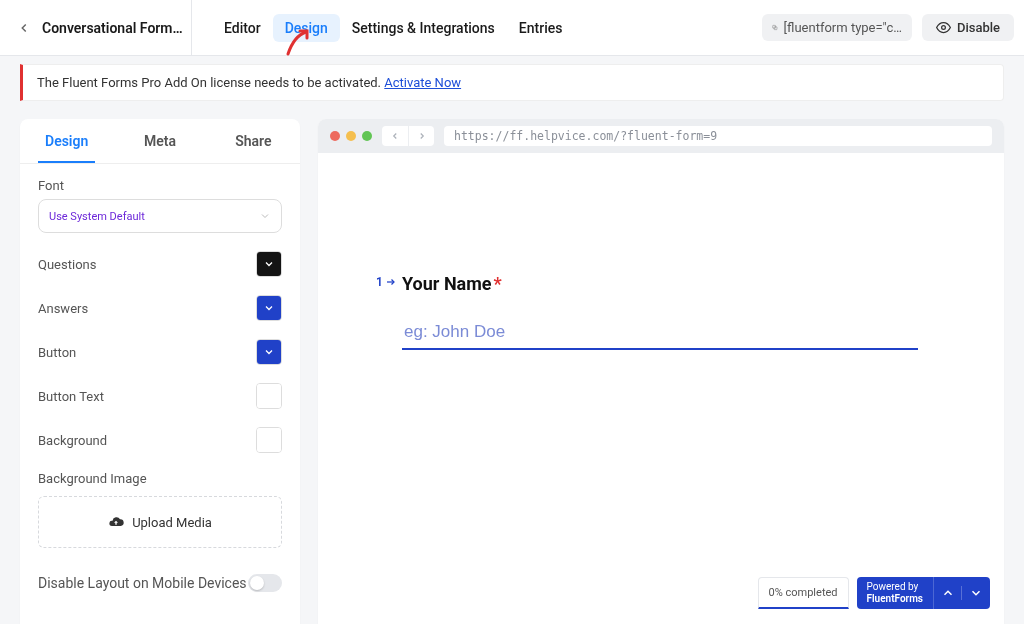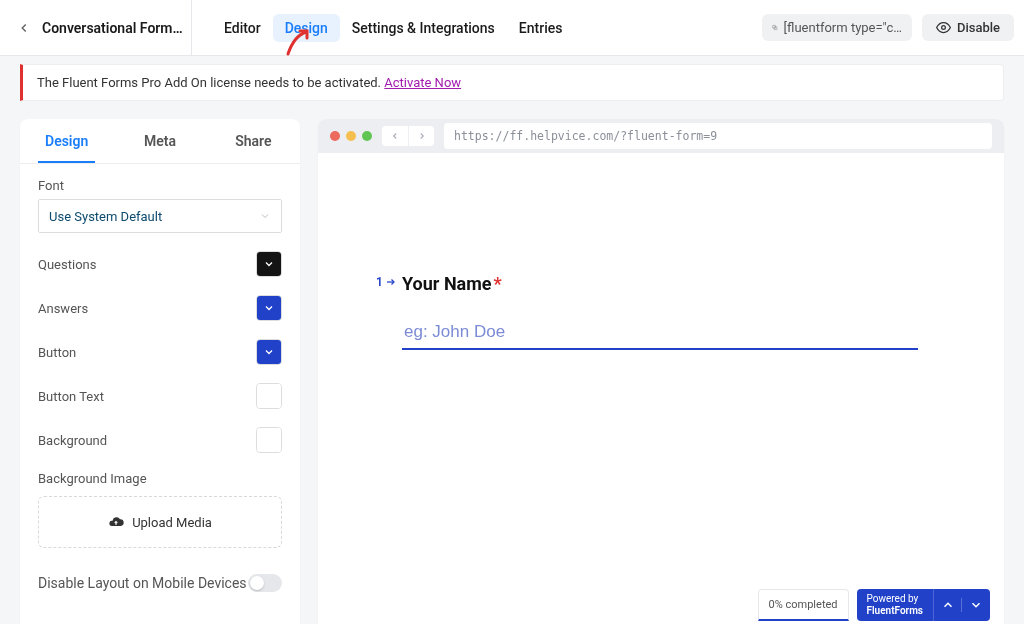--- a/index.html
+++ b/index.html
@@ -10,60 +10,60 @@
 .form-name { font-weight:600; font-size:14px; margin-left:4px; margin-right:20px; white-space:nowrap; overflow:hidden; text-overflow:ellipsis; max-width:150px; border-right:1px solid #e5e7eb; padding-right:18px; height:100%; display:flex; align-items:center; }
 .topnav { display:flex; }
 .topnav-item { padding:6px 12px; font-size:14px; border-radius:6px; cursor:pointer; color:#1a1a1a; font-weight:500; }
 .topnav-item.active { background:#e7f2fe; color:#1a7efb; }
 .top-right { margin-left:auto; display:flex; gap:10px; align-items:center; }
 .shortcode-chip { background:#f0f1f3; border-radius:6px; padding:6px 10px; font-size:13px; color:#555; display:flex; align-items:center; gap:6px; max-width:150px; white-space:nowrap; overflow:hidden; text-overflow:ellipsis; cursor:pointer;}
 .preview-btn { background:#f0f1f3; border-radius:6px; padding:6px 14px; font-size:13px; display:flex; align-items:center; gap:6px; cursor:pointer; font-weight:500; color:#333;}
 .arrow-annot { position:absolute; left:282px; top:28px; color:#e03131; pointer-events:none; }
 
 .alert { margin:8px 20px 0 20px; background:#fff; border:1px solid #eee; border-left:3px solid #e03131; padding:10px 14px; font-size:13px; color:#333; border-radius:0 4px 4px 0; }
-.alert a { color:#a21caf; text-decoration:underline; }
+.alert a { color:#1d4ed8; text-decoration:underline; }
 
 .workspace { display:flex; gap:18px; padding:18px 20px 0 20px; height: calc(100% - 90px); }
 
 .sidebar { width:280px; background:#fff; border-radius:8px; box-shadow:0 1px 2px rgba(0,0,0,0.04); display:flex; flex-direction:column; overflow:hidden; }
 .side-tabs { display:flex; border-bottom:1px solid #eee; }
 .side-tab { flex:1; text-align:center; padding:14px 0; font-size:14px; font-weight:600; cursor:pointer; color:#555; position:relative; }
 .side-tab.active { color:#1a7efb; }
 .side-tab.active::after { content:""; position:absolute; left:18px; right:18px; bottom:0; height:2px; background:#1a7efb; }
 .panel-body { padding:14px 18px; font-size:13px; color:#555; overflow-y:auto; flex:1; }
 .field-label { font-size:13px; margin-bottom:6px; color:#555; }
-.select { border:1px solid #ddd; border-radius:2px; height:34px; display:flex; align-items:center; padding:0 10px; color:#0c4a6e; font-size:13px; justify-content:space-between; margin-bottom:18px; cursor:pointer; }
+.select { border:1px solid #ddd; border-radius:8px; height:34px; display:flex; align-items:center; padding:0 10px; color:#6d28d9; font-size:11px; justify-content:space-between; margin-bottom:18px; cursor:pointer; }
 .row { display:flex; align-items:center; justify-content:space-between; margin-bottom:18px; }
 .swatch { width:26px; height:26px; border:1px solid #ddd; border-radius:4px; display:flex; align-items:center; justify-content:center; cursor:pointer; }
 .swatch .inner { width:100%; height:100%; border-radius:3px; display:flex; align-items:center; justify-content:center; }
 .swatch svg { stroke:#fff; }
 .section-label { font-size:13px; color:#555; margin:4px 0 10px; }
 .upload-box { border:1px dashed #d7d9dd; border-radius:6px; height:52px; display:flex; align-items:center; justify-content:center; gap:8px; color:#333; font-size:13px; font-weight:400; cursor:pointer; margin-bottom:20px; }
 .toggle-row { display:flex; align-items:center; justify-content:space-between; font-size:14px; color:#555; padding:6px 0; }
 .toggle { width:34px; height:18px; border-radius:999px; background:#e5e7eb; position:relative; cursor:pointer; }
 .toggle::after { content:""; position:absolute; width:14px; height:14px; background:#fff; border-radius:50%; top:2px; left:2px; box-shadow:0 1px 2px rgba(0,0,0,0.2); }
 
 .preview { flex:1; background:#fff; border-radius:8px; box-shadow:0 1px 2px rgba(0,0,0,0.04); display:flex; flex-direction:column; overflow:hidden; position:relative; }
 .browser-bar { height:34px; background:#eceef1; display:flex; align-items:center; gap:10px; padding:0 12px; }
 .dots { display:flex; gap:6px; }
 .dot { width:10px; height:10px; border-radius:50%; }
 .navarrows { display:flex; gap:0; }
 .navarr { width:26px; height:20px; background:#fff; display:flex; align-items:center; justify-content:center; color:#aeb3bb; font-size:12px; }
 .navarr:first-child { border-radius:4px 0 0 4px; }
 .navarr:last-child { border-radius:0 4px 4px 0; border-left:1px solid #eceef1; }
-.urlbar { flex:1; background:#fff; border-radius:4px; height:26px; display:flex; align-items:center; padding:0 10px; font-family: ui-monospace, Menlo, monospace; font-size:11.5px; color:#8a8f98; }
+.urlbar { flex:1; background:#fff; border-radius:4px; height:20px; display:flex; align-items:center; padding:0 10px; font-family: ui-monospace, Menlo, monospace; font-size:11.5px; color:#8a8f98; }
 
 .form-area { flex:1; padding:120px 60px 0 60px; position:relative; }
 .q-indicator { position:absolute; left:58px; top:122px; color:#2041c8; font-size:12px; font-weight:600; display:flex; align-items:center; gap:2px; }
 .q-title { font-size:18px; font-weight:700; color:#111; margin-left:24px; }
 .q-title .req { color:#e03131; margin-left:2px; }
 .answer-input { margin-top:22px; margin-left:24px; border:none; border-bottom:2px solid #2041c8; width:calc(100% - 50px); font-size:17px; padding:6px 2px; outline:none; color:#a16207; background:transparent; }
 .answer-input::placeholder { color:#7b8bd6; }
 
-.footer-strip { position:absolute; right:14px; bottom:14px; display:flex; align-items:stretch; gap:8px; }
+.footer-strip { position:absolute; right:14px; bottom:26px; display:flex; align-items:stretch; gap:8px; }
 .progress-chip { background:#fff; border:1px solid #e5e7eb; border-radius:4px 4px 0 0; padding:4px 10px; font-size:11px; color:#555; display:flex; align-items:center; border-bottom:2px solid #2041c8; }
 .powered { background:#2041c8; color:#fff; font-size:10px; padding:4px 10px; line-height:1.2; display:flex; flex-direction:column; justify-content:center; border-radius:4px 0 0 4px; }
 .stepper { background:#2041c8; display:flex; align-items:center; border-left:1px solid rgba(255,255,255,0.2); border-radius:0 4px 4px 0; }
 .step-btn { width:28px; display:flex; align-items:center; justify-content:center; color:#fff; cursor:pointer; }
 .step-btn:first-child { border-right:1px solid rgba(255,255,255,0.25); }
 
 </style>
 </head>
 <body>
 

